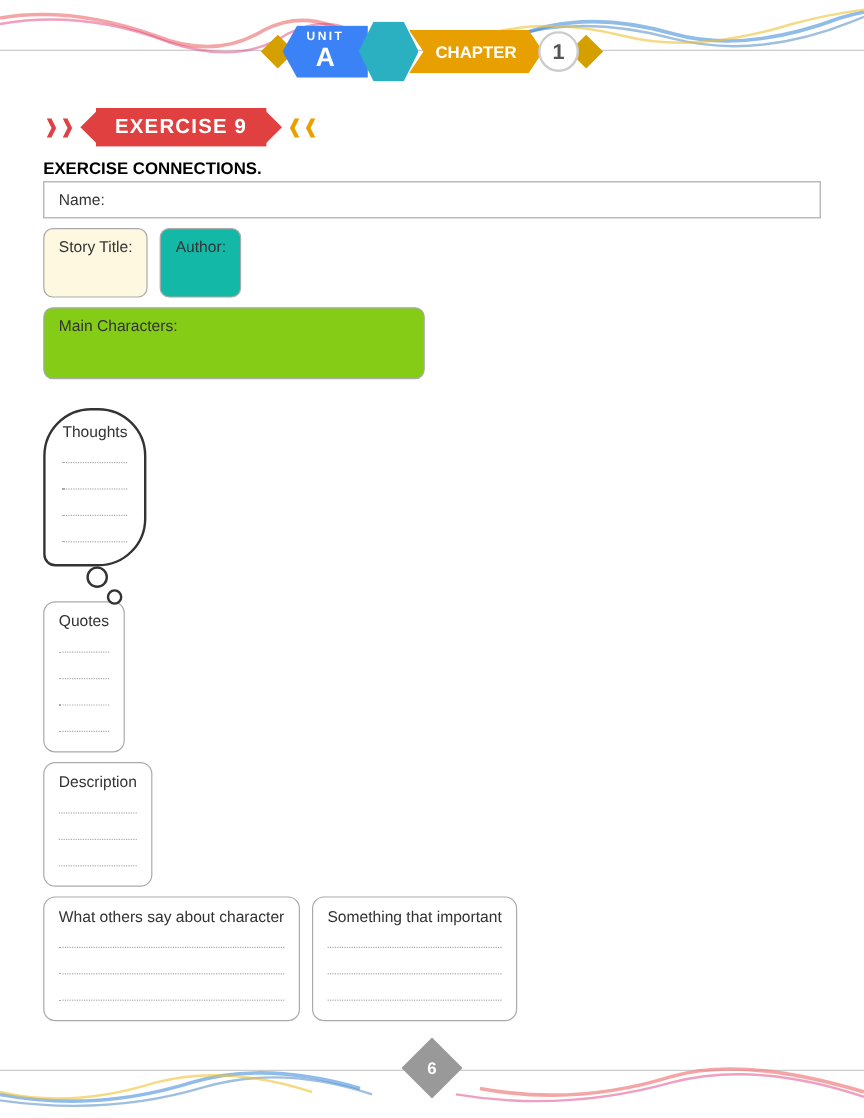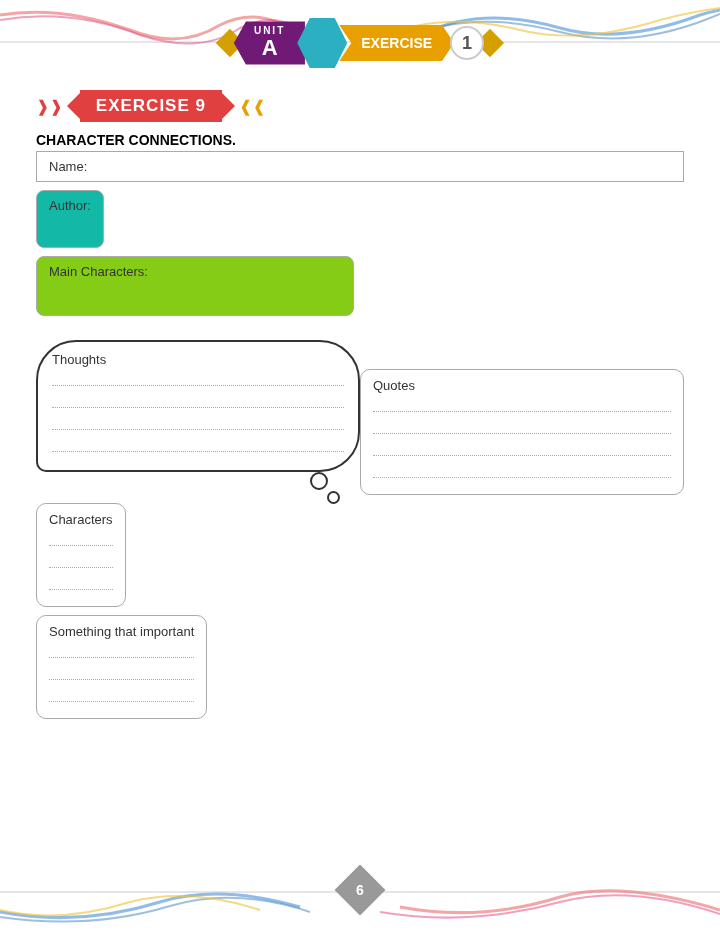--- a/index.html
+++ b/index.html
@@ -151,20 +151,21 @@
       height: 60px;
       width: 49%;
       margin-bottom: 24px;
     }
 
     
     .thoughts-row {
       display: flex;
       margin-bottom: 8px;
       align-items: flex-start;
+      flex-direction: column;
     }
 
     .thought-bubble-container {
       flex: 1;
       position: relative;
     }
 
     .thought-bubble {
       border: 2px solid #333;
       border-radius: 40px 40px 40px 10px;
@@ -251,30 +252,30 @@
 
     <path d="M380,38 Q440,10 520,30 Q580,45 660,20 Q690,12 720,8" stroke="#f0c030" stroke-width="2" fill="none" opacity="0.6"></path>
   </svg>
 </div>
 
 <div class="unit-chapter-area">
   <div style="display:flex;align-items:center;position:relative;">
 
     <div style="width:20px;height:20px;background:#d4a000;transform:rotate(45deg);position:relative;z-index:2;margin-right:-6px;"></div>
 
-    <div style="background:#701a75;color:white;padding:4px 20px 4px 20px;font-weight:bold;position:relative;z-index:3;clip-path:polygon(12px 0,calc(100% - 0px) 0,100% 50%,calc(100% - 0px) 100%,12px 100%,0 50%);display:flex;flex-direction:column;align-items:center;min-width:65px;margin-right:0;">
+    <div style="background:#3b82f6;color:white;padding:4px 20px 4px 20px;font-weight:bold;position:relative;z-index:3;clip-path:polygon(12px 0,calc(100% - 0px) 0,100% 50%,calc(100% - 0px) 100%,12px 100%,0 50%);display:flex;flex-direction:column;align-items:center;min-width:65px;margin-right:0;">
       <span style="font-size:10px;letter-spacing:2px;">UNIT</span>
       <span style="font-size:22px;font-weight:bold;line-height:1.1;">A</span>
     </div>
 
     <div style="width:50px;height:50px;background:#2ab0c0;clip-path:polygon(25% 0%,75% 0%,100% 50%,75% 100%,25% 100%,0% 50%);display:flex;align-items:center;justify-content:center;position:relative;z-index:5;margin-left:-8px;margin-right:-8px;">
     </div>
 
     <div style="background:#e8a000;color:white;padding:10px 22px;font-size:14px;font-weight:bold;clip-path:polygon(0 0,calc(100% - 12px) 0,100% 50%,calc(100% - 12px) 100%,0 100%,12px 50%);position:relative;z-index:3;margin-left:0;">
-      <span>EXERCISE</span>
+      <span>CHAPTER</span>
     </div>
 
     <div style="width:34px;height:34px;background:white;border-radius:50%;border:2px solid #ccc;display:flex;align-items:center;justify-content:center;font-size:18px;font-weight:bold;color:#555;margin-left:-4px;position:relative;z-index:6;">
       <span>1</span>
     </div>
 
     <div style="width:20px;height:20px;background:#d4a000;transform:rotate(45deg);position:relative;z-index:2;margin-left:-4px;"></div>
   </div>
 </div>
 
@@ -283,27 +284,32 @@
   <div class="exercise-title-bar">
     <span class="exercise-deco-left">❱❱</span>
     <div class="exercise-arrow-left"></div>
     <div class="exercise-title-box">
       <span>EXERCISE 9</span>
     </div>
     <div class="exercise-arrow-right"></div>
     <span class="exercise-deco-right">❰❰</span>
   </div>
 
-  <div class="section-title">CHARACTER CONNECTIONS.</div>
+  <div class="section-title">EXERCISE CONNECTIONS.</div>
 
   <div class="name-field">
     <span>Name:</span>
   </div>
 
   <div class="two-col">
+    <div>
+      <div class="field-box yellow">
+        <span>Story Title:</span>
+      </div>
+    </div>
     <div>
       <div class="field-box blue-light">
         <span>Author:</span>
       </div>
     </div>
   </div>
 
   <div class="main-chars-box">
     <span>Main Characters:</span>
   </div>
@@ -332,31 +338,41 @@
           <div class="dot-line"></div>
         </div>
       </div>
     </div>
   </div>
 
 
   <div class="two-col">
     <div>
       <div class="content-box-sm">
-        <div class="box-label">Characters</div>
+        <div class="box-label">Description</div>
         <div class="dotted-lines">
           <div class="dot-line"></div>
           <div class="dot-line"></div>
           <div class="dot-line"></div>
         </div>
       </div>
     </div>
   </div>
 
   <div class="two-col">
+    <div>
+      <div class="content-box-sm">
+        <div class="box-label">What others say about character</div>
+        <div class="dotted-lines">
+          <div class="dot-line"></div>
+          <div class="dot-line"></div>
+          <div class="dot-line"></div>
+        </div>
+      </div>
+    </div>
     <div>
       <div class="content-box-sm">
         <div class="box-label">Something that important</div>
         <div class="dotted-lines">
           <div class="dot-line"></div>
           <div class="dot-line"></div>
           <div class="dot-line"></div>
         </div>
       </div>
     </div>

